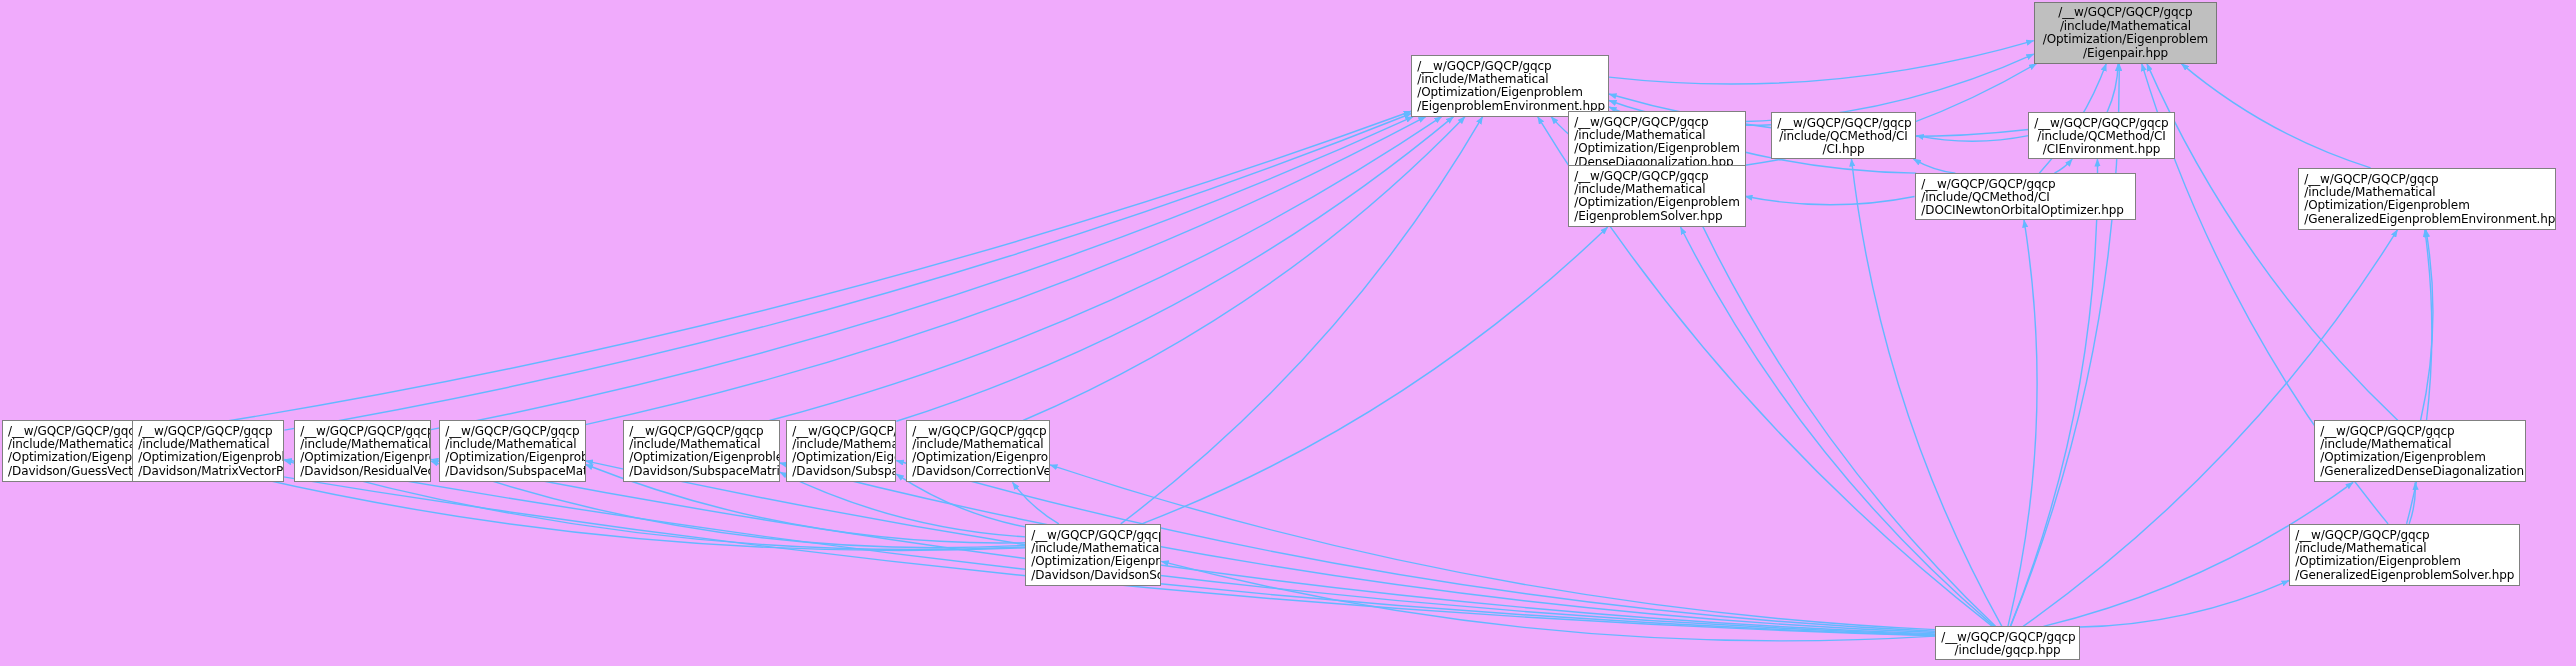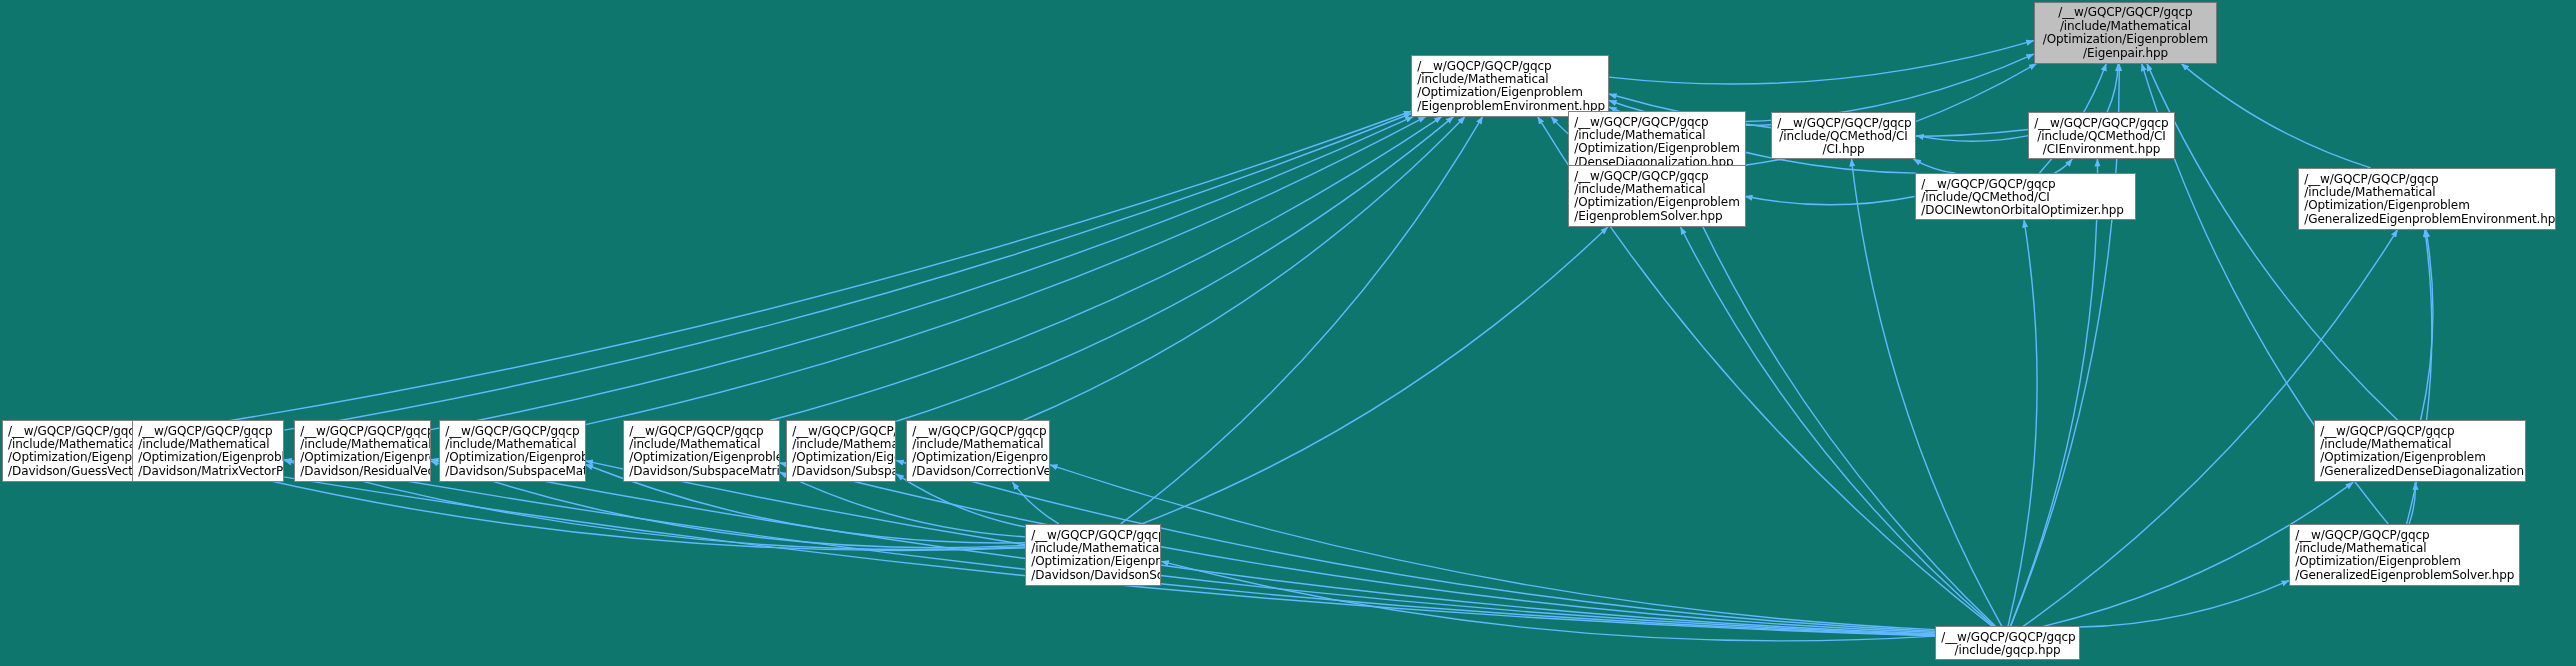--- a/index.html
+++ b/index.html
@@ -4,21 +4,21 @@
 <style>
   html, body {
     margin: 0;
     padding: 0;
     background: #000000;
   }
   #graph-canvas {
     position: relative;
     width: 2576px;
     height: 667px;
-    background: #0f766e;
+    background: #f0abfc;
     overflow: hidden;
     font-family: "DejaVu Sans", "Liberation Sans", sans-serif;
   }
   #edge-layer {
     position: absolute;
     left: 0;
     top: 0;
     width: 2576px;
     height: 667px;
     pointer-events: none;

